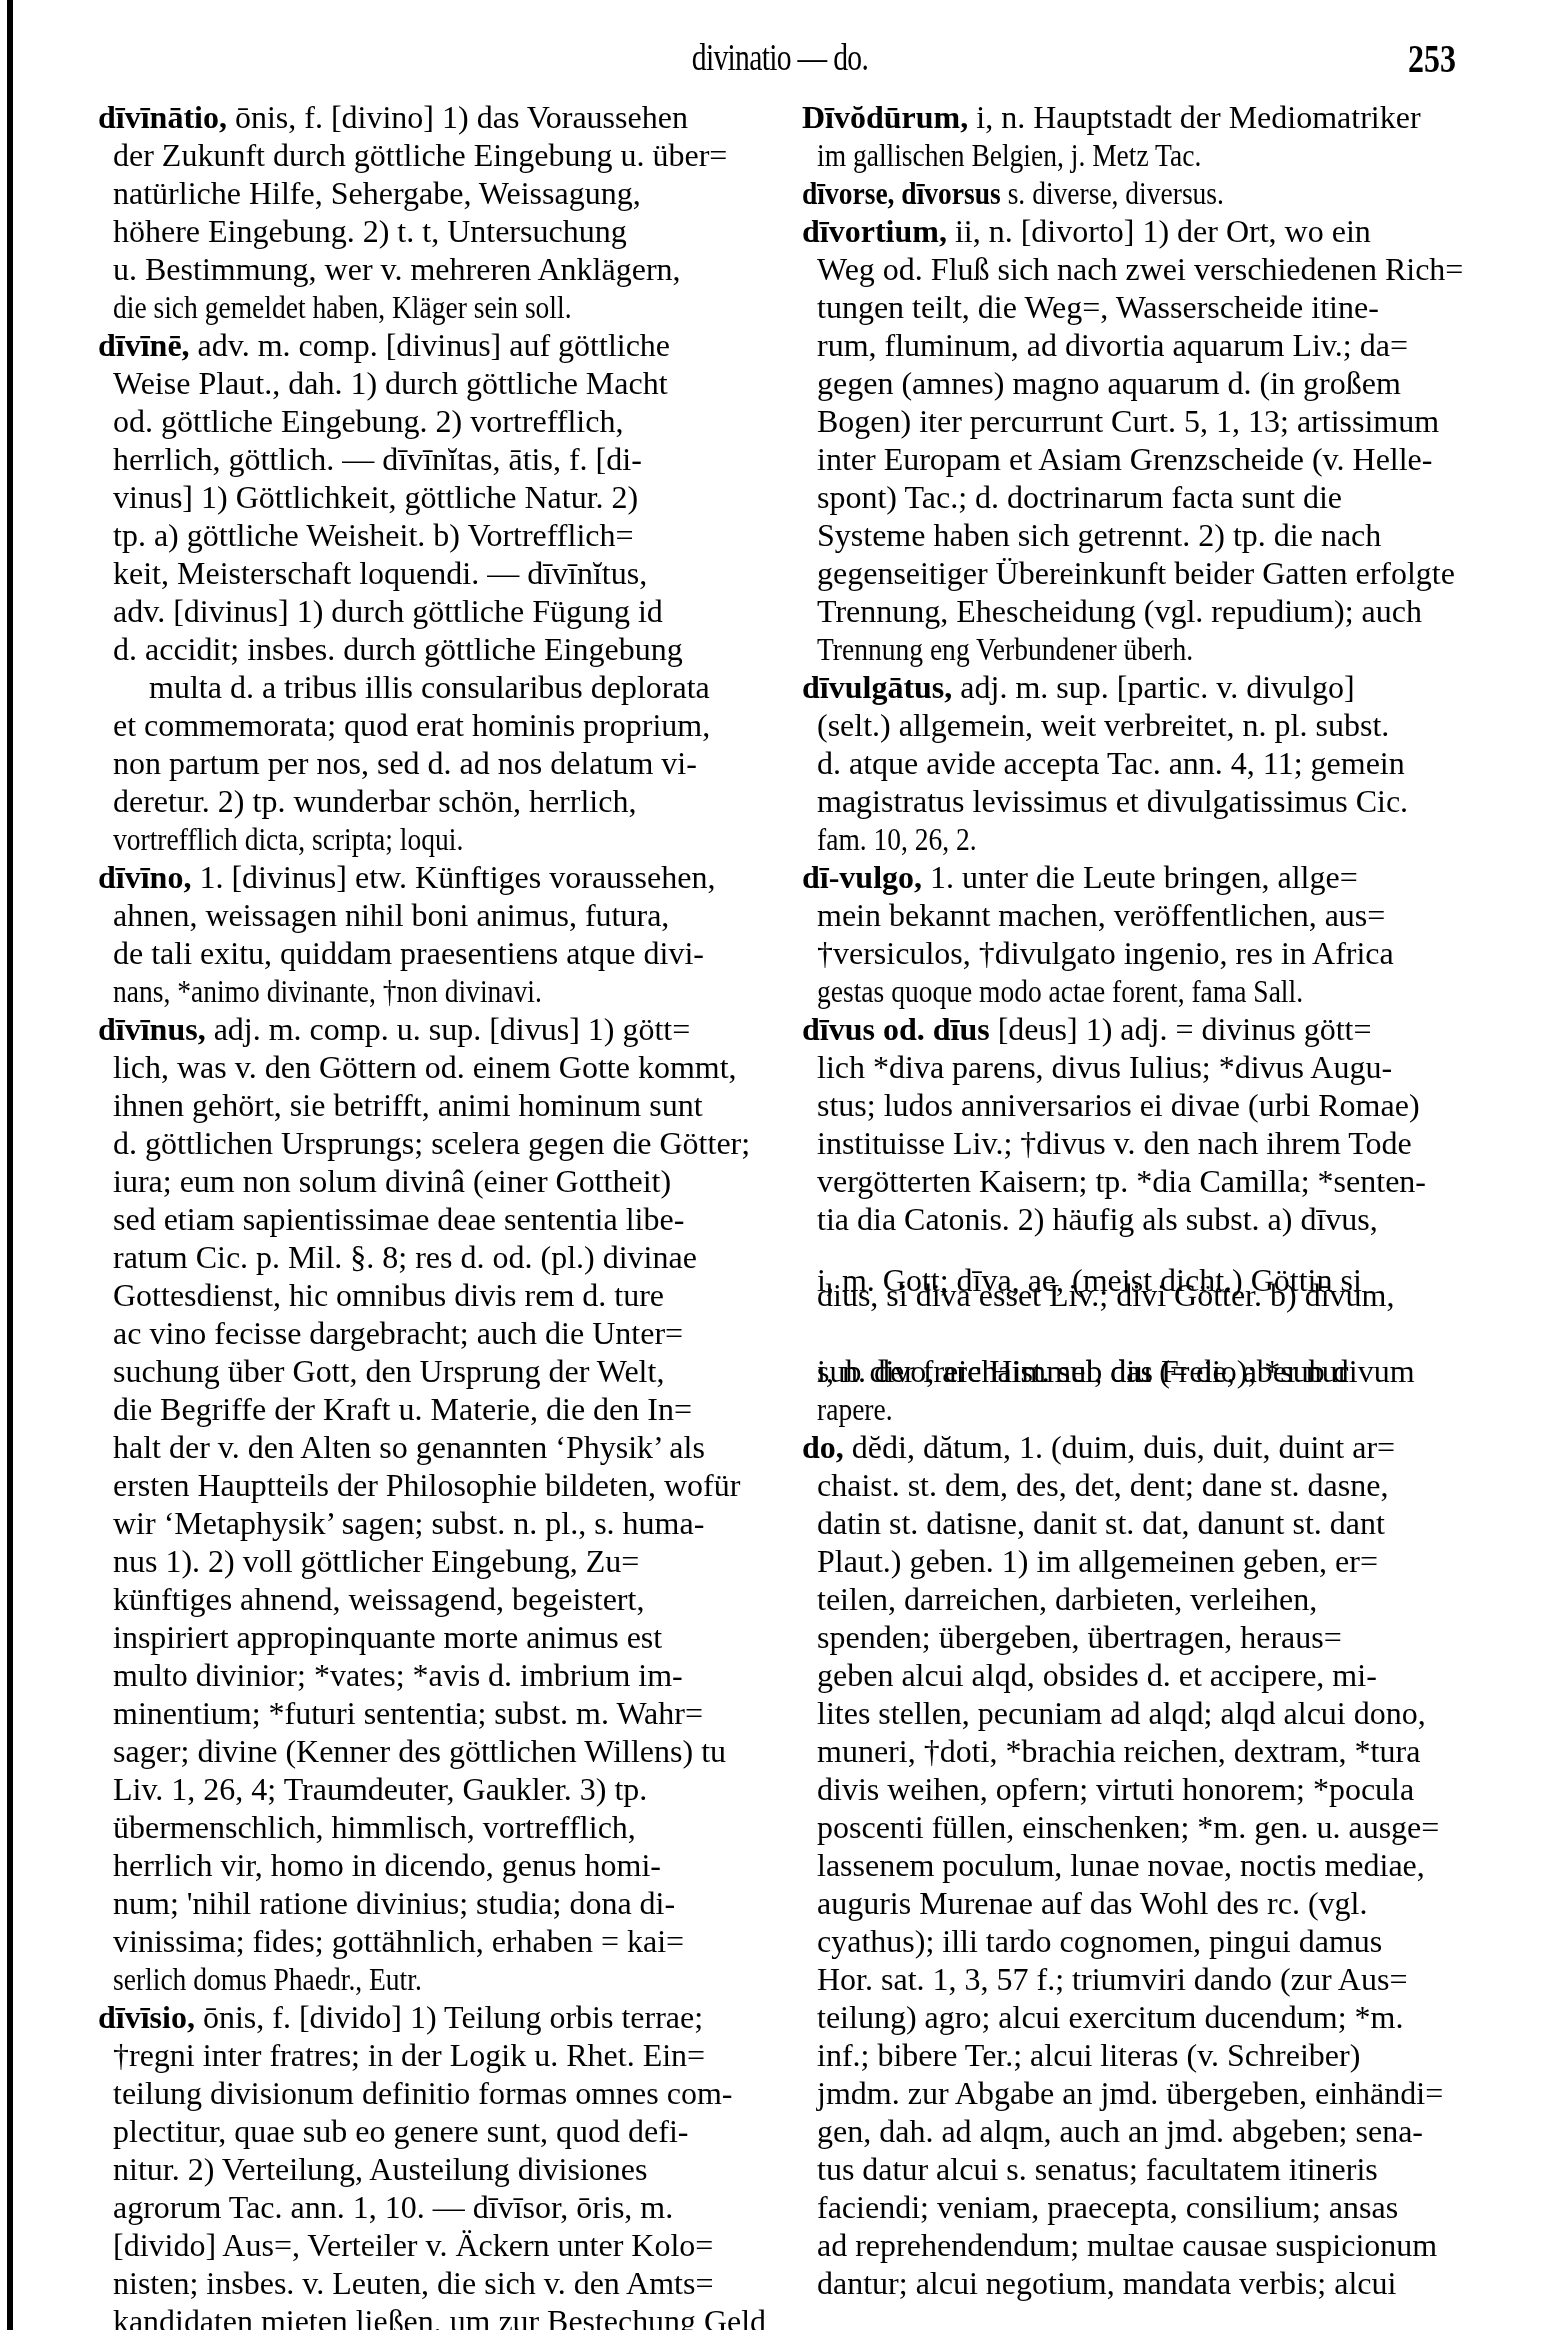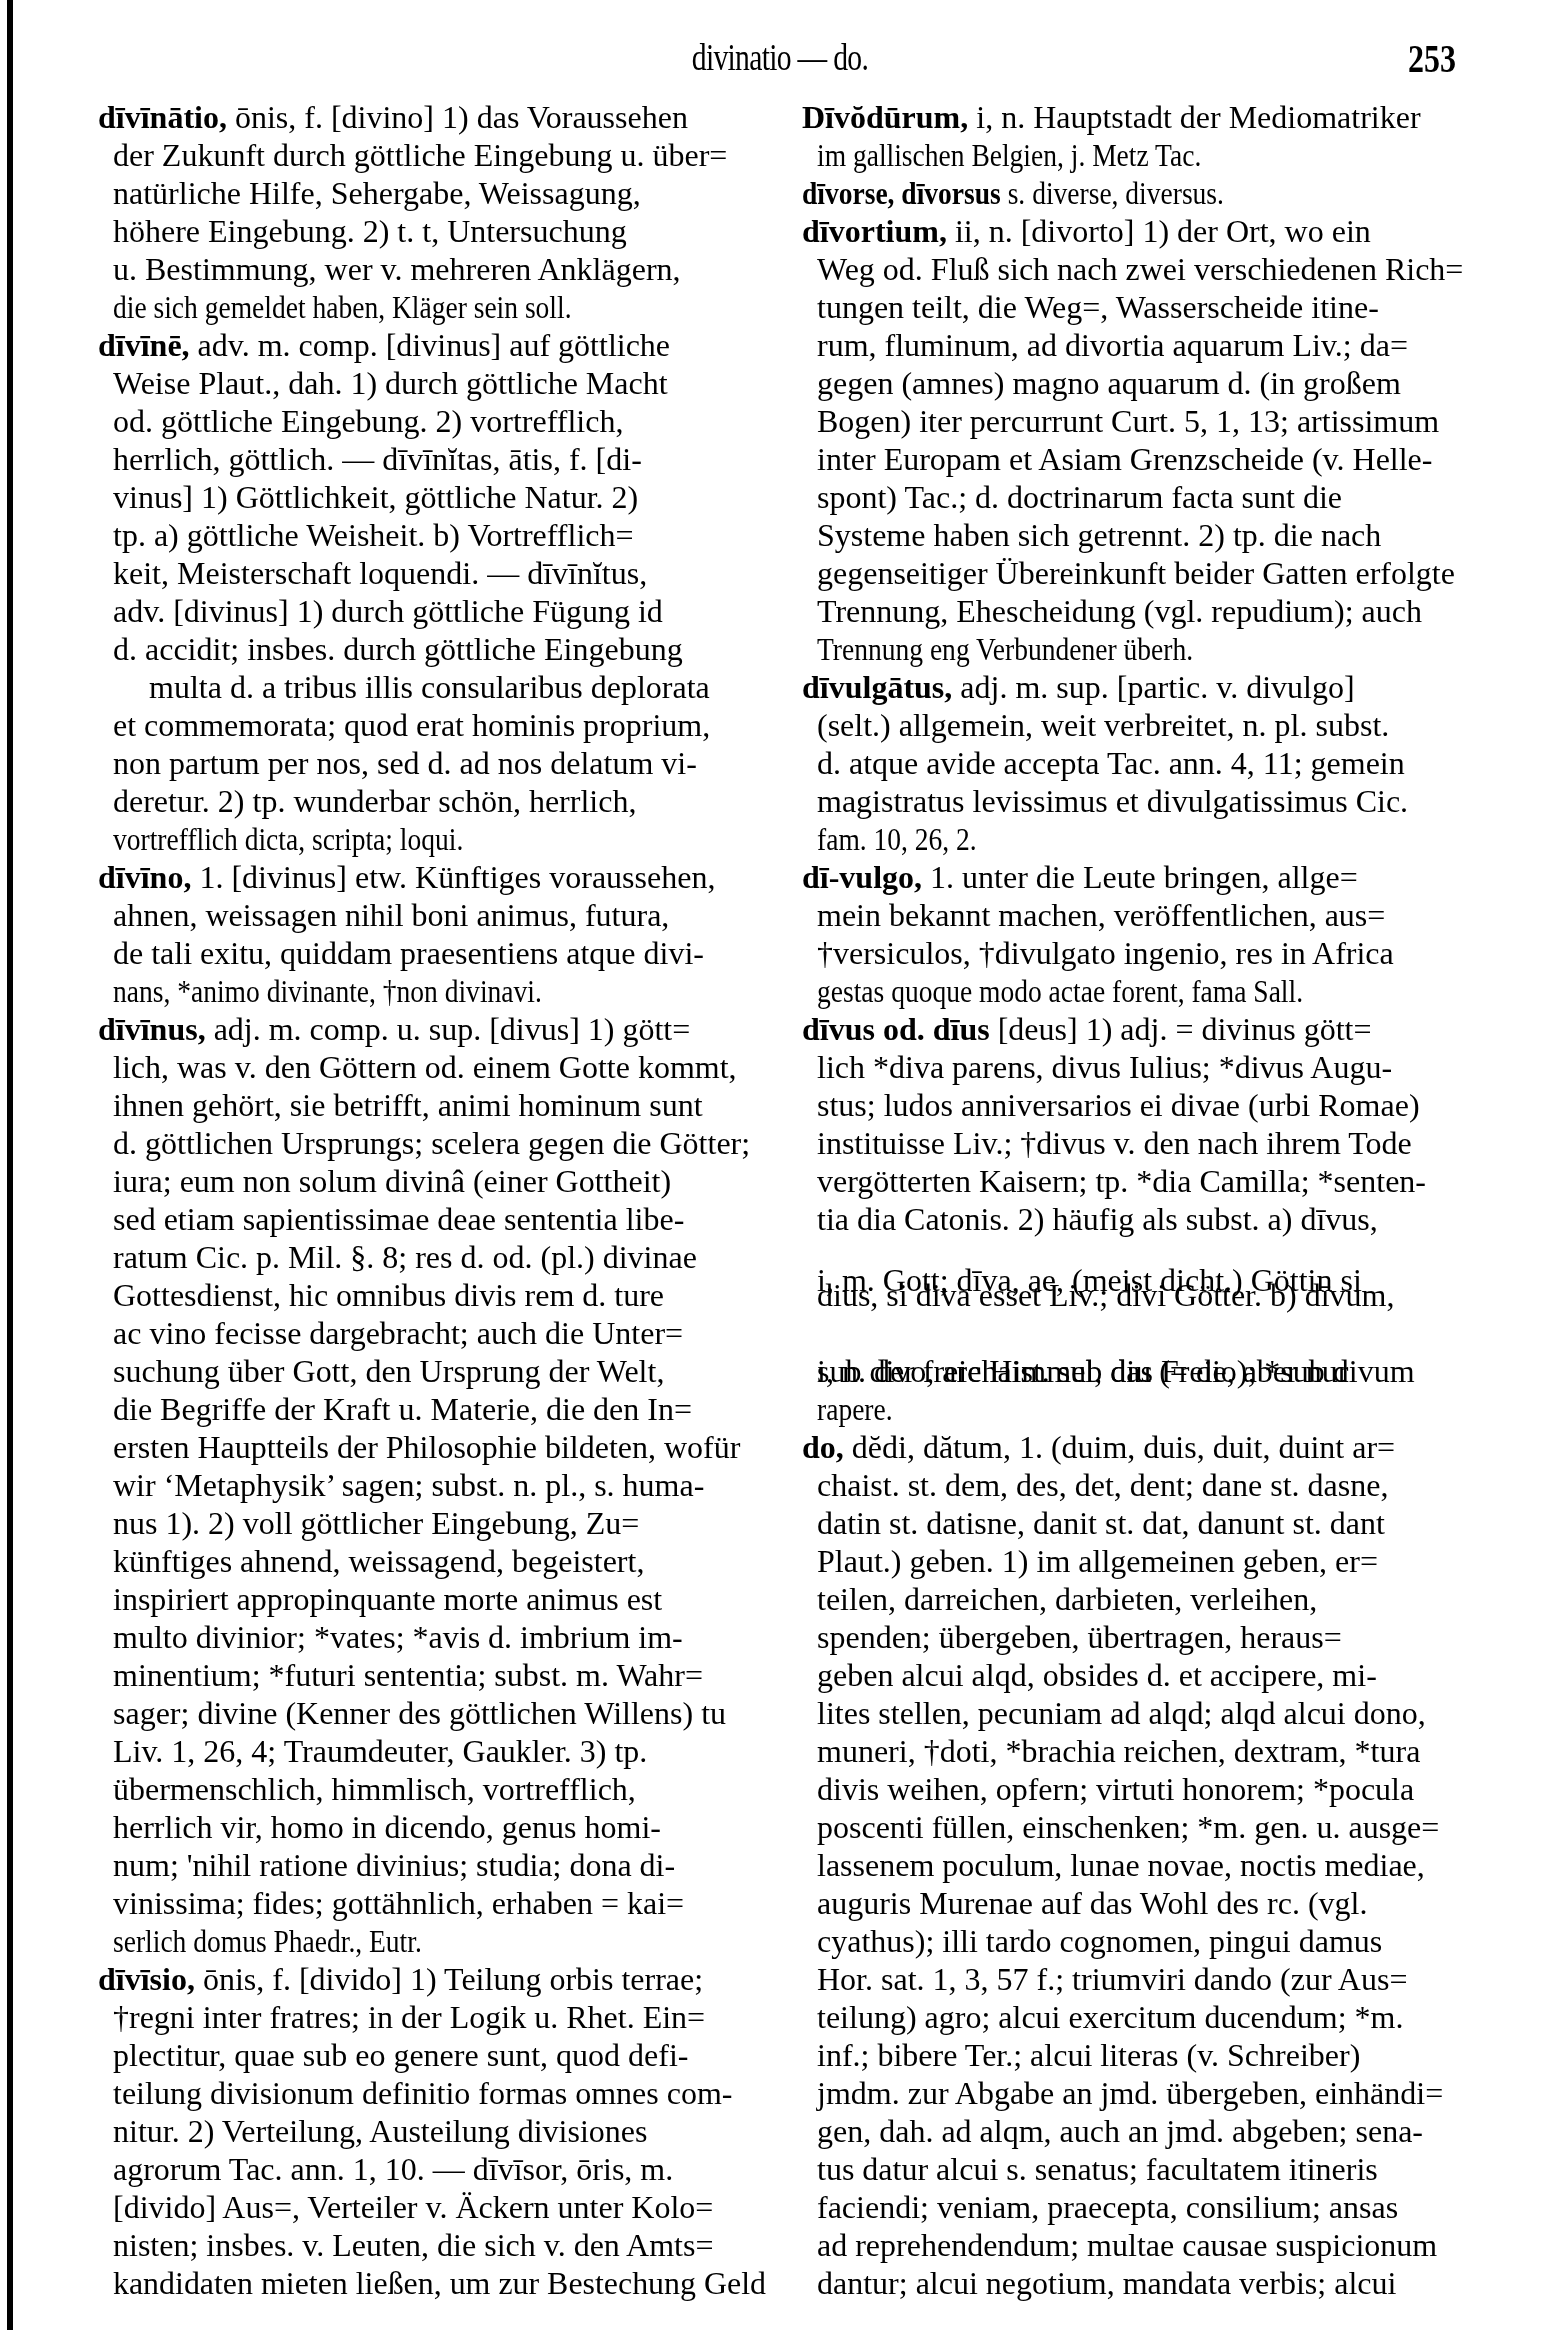--- a/index.html
+++ b/index.html
@@ -60,40 +60,41 @@
       <div class="ln line indent"><span style="white-space: nowrap; display: inline-block; transform-origin: left center; transform: scaleX(1);">lich, was v. den Göttern od. einem Gotte kommt,</span></div>
       <div class="ln line indent"><span style="white-space: nowrap; display: inline-block; transform-origin: left center; transform: scaleX(1);">ihnen gehört, sie betrifft, animi hominum sunt</span></div>
       <div class="ln line indent"><span style="white-space: nowrap; display: inline-block; transform-origin: left center; transform: scaleX(1);">d. göttlichen Ursprungs; scelera gegen die Götter;</span></div>
       <div class="ln line indent"><span style="white-space: nowrap; display: inline-block; transform-origin: left center; transform: scaleX(1);">iura; eum non solum divinâ (einer Gottheit)</span></div>
       <div class="ln line indent"><span style="white-space: nowrap; display: inline-block; transform-origin: left center; transform: scaleX(1);">sed etiam sapientissimae deae sententia libe-</span></div>
       <div class="ln line indent"><span style="white-space: nowrap; display: inline-block; transform-origin: left center; transform: scaleX(1);">ratum Cic. p. Mil. §. 8; res d. od. (pl.) divinae</span></div>
       <div class="ln line indent"><span style="white-space: nowrap; display: inline-block; transform-origin: left center; transform: scaleX(1);">Gottesdienst, hic omnibus divis rem d. ture</span></div>
       <div class="ln line indent"><span style="white-space: nowrap; display: inline-block; transform-origin: left center; transform: scaleX(1);">ac vino fecisse dargebracht; auch die Unter=</span></div>
       <div class="ln line indent"><span style="white-space: nowrap; display: inline-block; transform-origin: left center; transform: scaleX(1);">suchung über Gott, den Ursprung der Welt,</span></div>
       <div class="ln line indent"><span style="white-space: nowrap; display: inline-block; transform-origin: left center; transform: scaleX(1);">die Begriffe der Kraft u. Materie, die den In=</span></div>
+      <div class="ln line indent"><span style="white-space: nowrap; display: inline-block; transform-origin: left center; transform: scaleX(1);">halt der v. den Alten so genannten ‘Physik’ als</span></div>
       <div class="ln line indent"><span style="white-space: nowrap; display: inline-block; transform-origin: left center; transform: scaleX(1);">ersten Hauptteils der Philosophie bildeten, wofür</span></div>
       <div class="ln line indent"><span style="white-space: nowrap; display: inline-block; transform-origin: left center; transform: scaleX(1);">wir ‘Metaphysik’ sagen; subst. n. pl., s. huma-</span></div>
       <div class="ln line indent"><span style="white-space: nowrap; display: inline-block; transform-origin: left center; transform: scaleX(1);">nus 1). 2) voll göttlicher Eingebung, Zu=</span></div>
       <div class="ln line indent"><span style="white-space: nowrap; display: inline-block; transform-origin: left center; transform: scaleX(1);">künftiges ahnend, weissagend, begeistert,</span></div>
       <div class="ln line indent"><span style="white-space: nowrap; display: inline-block; transform-origin: left center; transform: scaleX(1);">inspiriert appropinquante morte animus est</span></div>
       <div class="ln line indent"><span style="white-space: nowrap; display: inline-block; transform-origin: left center; transform: scaleX(1);">multo divinior; *vates; *avis d. imbrium im-</span></div>
       <div class="ln line indent"><span style="white-space: nowrap; display: inline-block; transform-origin: left center; transform: scaleX(1);">minentium; *futuri sententia; subst. m. Wahr=</span></div>
       <div class="ln line indent"><span style="white-space: nowrap; display: inline-block; transform-origin: left center; transform: scaleX(1);">sager; divine (Kenner des göttlichen Willens) tu</span></div>
       <div class="ln line indent"><span style="white-space: nowrap; display: inline-block; transform-origin: left center; transform: scaleX(1);">Liv. 1, 26, 4; Traumdeuter, Gaukler. 3) tp.</span></div>
       <div class="ln line indent"><span style="white-space: nowrap; display: inline-block; transform-origin: left center; transform: scaleX(1);">übermenschlich, himmlisch, vortrefflich,</span></div>
       <div class="ln line indent"><span style="white-space: nowrap; display: inline-block; transform-origin: left center; transform: scaleX(1);">herrlich vir, homo in dicendo, genus homi-</span></div>
       <div class="ln line indent"><span style="white-space: nowrap; display: inline-block; transform-origin: left center; transform: scaleX(1);">num; 'nihil ratione divinius; studia; dona di-</span></div>
       <div class="ln line indent"><span style="white-space: nowrap; display: inline-block; transform-origin: left center; transform: scaleX(1);">vinissima; fides; gottähnlich, erhaben = kai=</span></div>
       <div class="ln line last indent"><span style="white-space: nowrap; display: inline-block; transform-origin: left center; transform: scaleX(0.86);">serlich domus Phaedr., Eutr.</span></div>
     </div>
     <div class="entry-block">
       <div class="ln line"><span style="white-space: nowrap; display: inline-block; transform-origin: left center; transform: scaleX(1);"><span class="hw">dīvīsio,</span> ōnis, f. [divido] 1) Teilung orbis terrae;</span></div>
       <div class="ln line indent"><span style="white-space: nowrap; display: inline-block; transform-origin: left center; transform: scaleX(1);">†regni inter fratres; in der Logik u. Rhet. Ein=</span></div>
+      <div class="ln line indent"><span style="white-space: nowrap; display: inline-block; transform-origin: left center; transform: scaleX(1);">teilung divisionum definitio formas omnes com-</span></div>
       <div class="ln line indent"><span style="white-space: nowrap; display: inline-block; transform-origin: left center; transform: scaleX(1);">plectitur, quae sub eo genere sunt, quod defi-</span></div>
-      <div class="ln line indent"><span style="white-space: nowrap; display: inline-block; transform-origin: left center; transform: scaleX(1);">teilung divisionum definitio formas omnes com-</span></div>
       <div class="ln line indent"><span style="white-space: nowrap; display: inline-block; transform-origin: left center; transform: scaleX(1);">nitur. 2) Verteilung, Austeilung divisiones</span></div>
       <div class="ln line indent"><span style="white-space: nowrap; display: inline-block; transform-origin: left center; transform: scaleX(1);">agrorum Tac. ann. 1, 10. — dīvīsor, ōris, m.</span></div>
       <div class="ln line indent"><span style="white-space: nowrap; display: inline-block; transform-origin: left center; transform: scaleX(1);">[divido] Aus=, Verteiler v. Äckern unter Kolo=</span></div>
       <div class="ln line indent"><span style="white-space: nowrap; display: inline-block; transform-origin: left center; transform: scaleX(1);">nisten; insbes. v. Leuten, die sich v. den Amts=</span></div>
       <div class="ln line indent"><span style="white-space: nowrap; display: inline-block; transform-origin: left center; transform: scaleX(0.997029);">kandidaten mieten ließen, um zur Bestechung Geld</span></div>
     </div>
   </div>
 <div class="col right" id="col-right">
     <div class="entry-block">
       <div class="ln line"><span style="white-space: nowrap; display: inline-block; transform-origin: left center; transform: scaleX(1);"><span class="hw">Dīvŏdūrum,</span> i, n. Hauptstadt der Mediomatriker</span></div>

